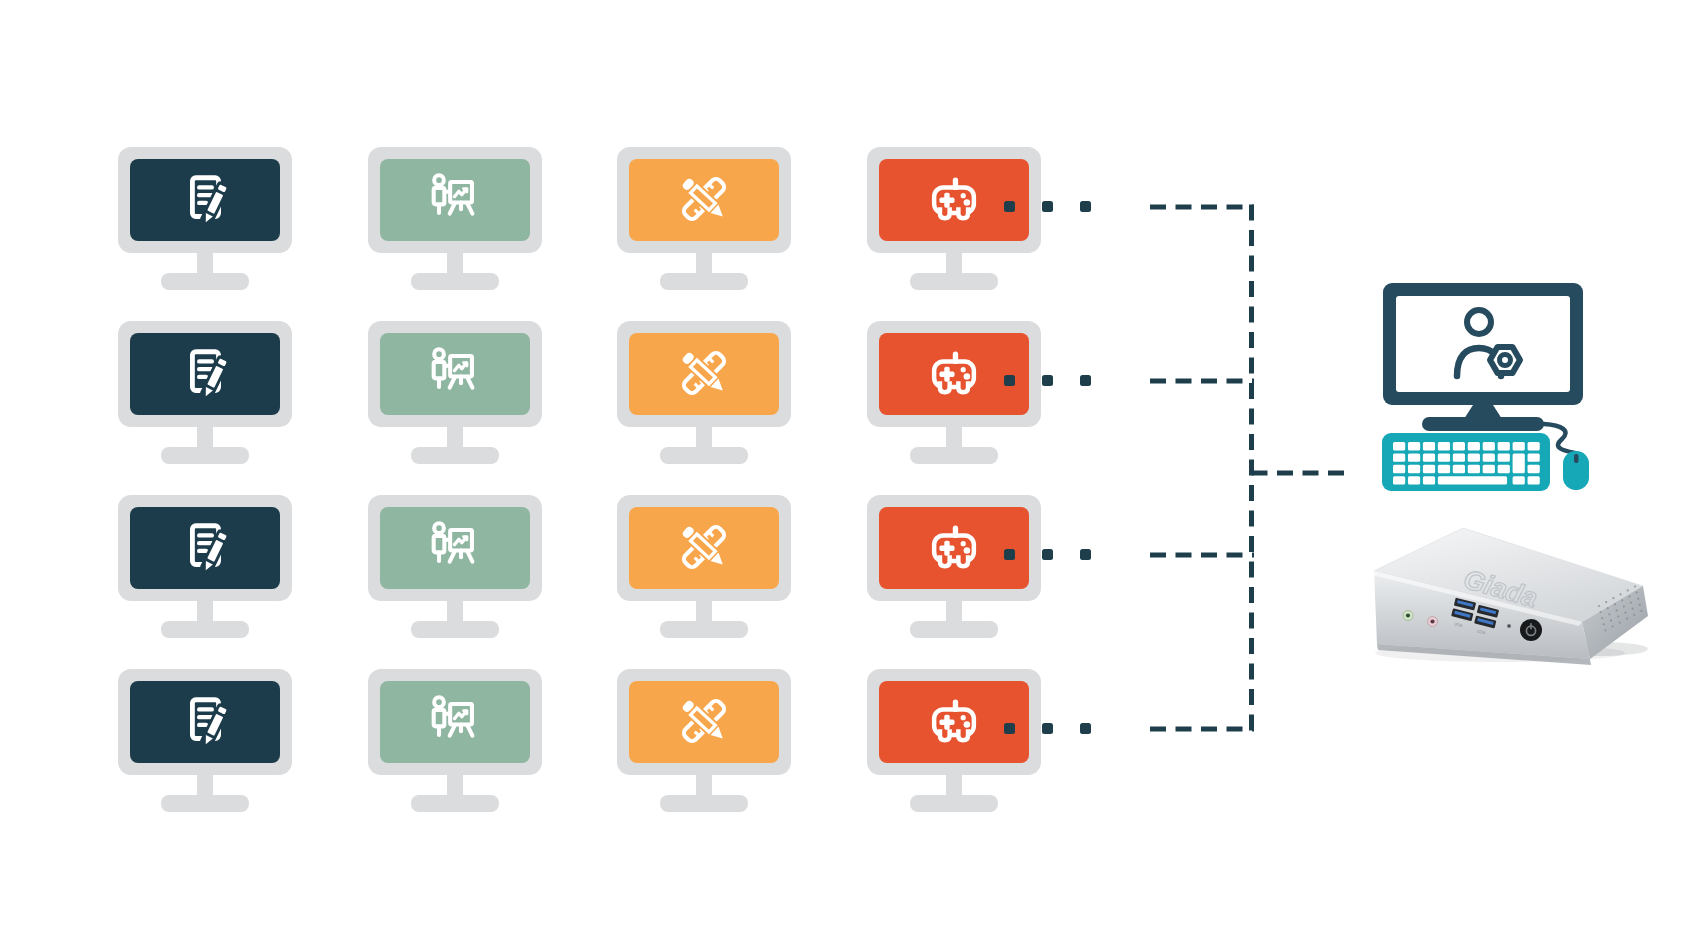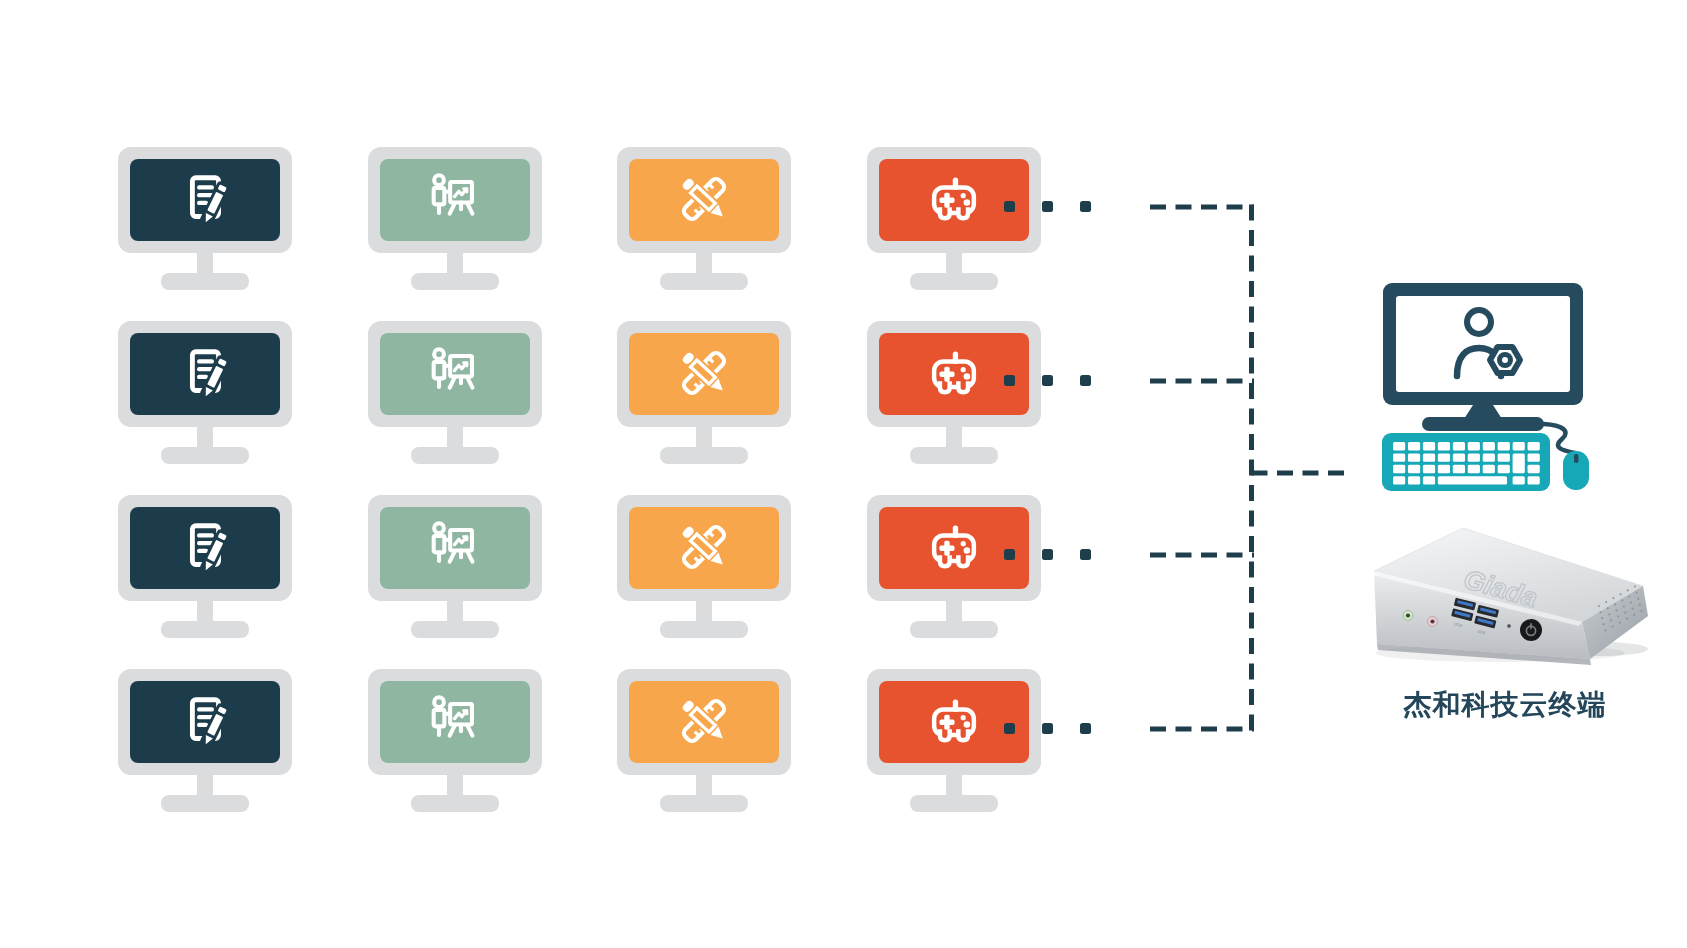--- a/index.html
+++ b/index.html
@@ -424,14 +424,13 @@
     </g>
     <circle cx="1509" cy="626" r="1.8" fill="#4a4e52" stroke="#7c8187" stroke-width="0.5"></circle>
     <g>
       <circle cx="1531" cy="630" r="12" fill="none" stroke="#cbcfd3" stroke-width="1" opacity="0.7"></circle>
       <circle cx="1531" cy="630" r="11" fill="#17191b"></circle>
       <circle cx="1531" cy="630.8" r="4.6" fill="none" stroke="#787d82" stroke-width="1.7"></circle>
       <line x1="1531" y1="623.8" x2="1531" y2="628.4" stroke="#787d82" stroke-width="1.7" stroke-linecap="round"></line>
     </g>
   </svg>
 
-  <div class="device-label">杰和科技云终端</div>
 </div>
 
 </body></html>

